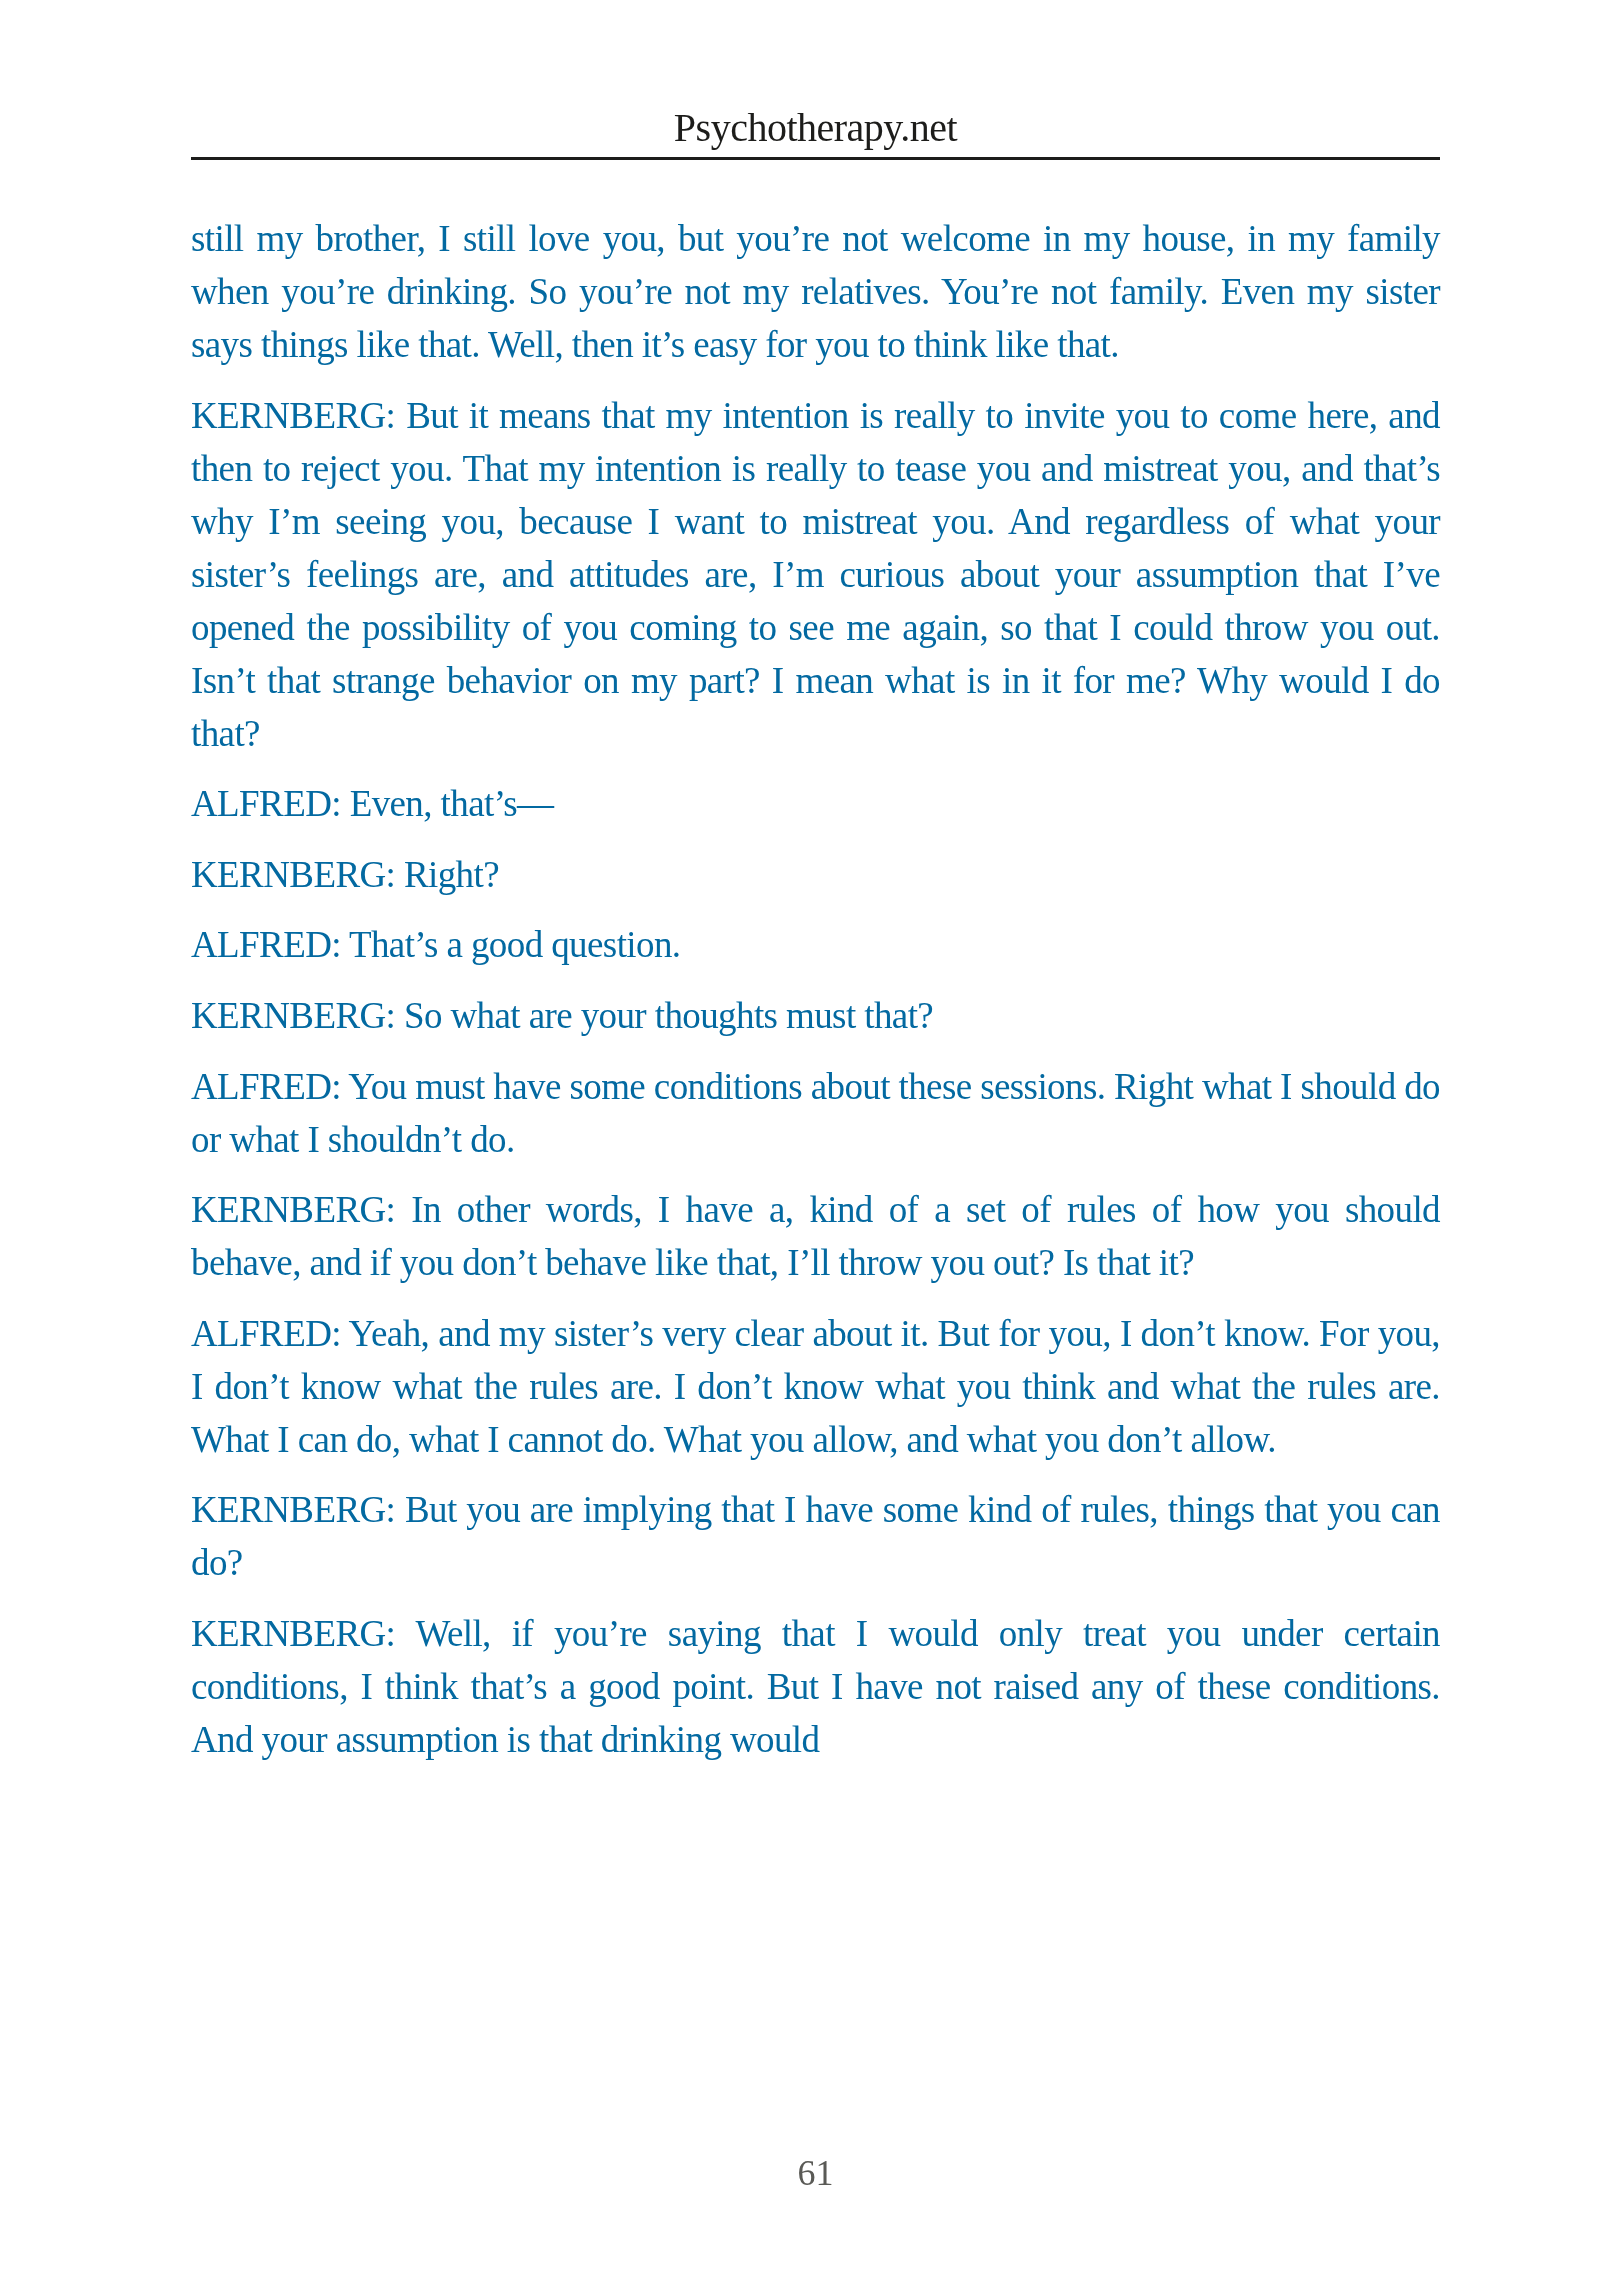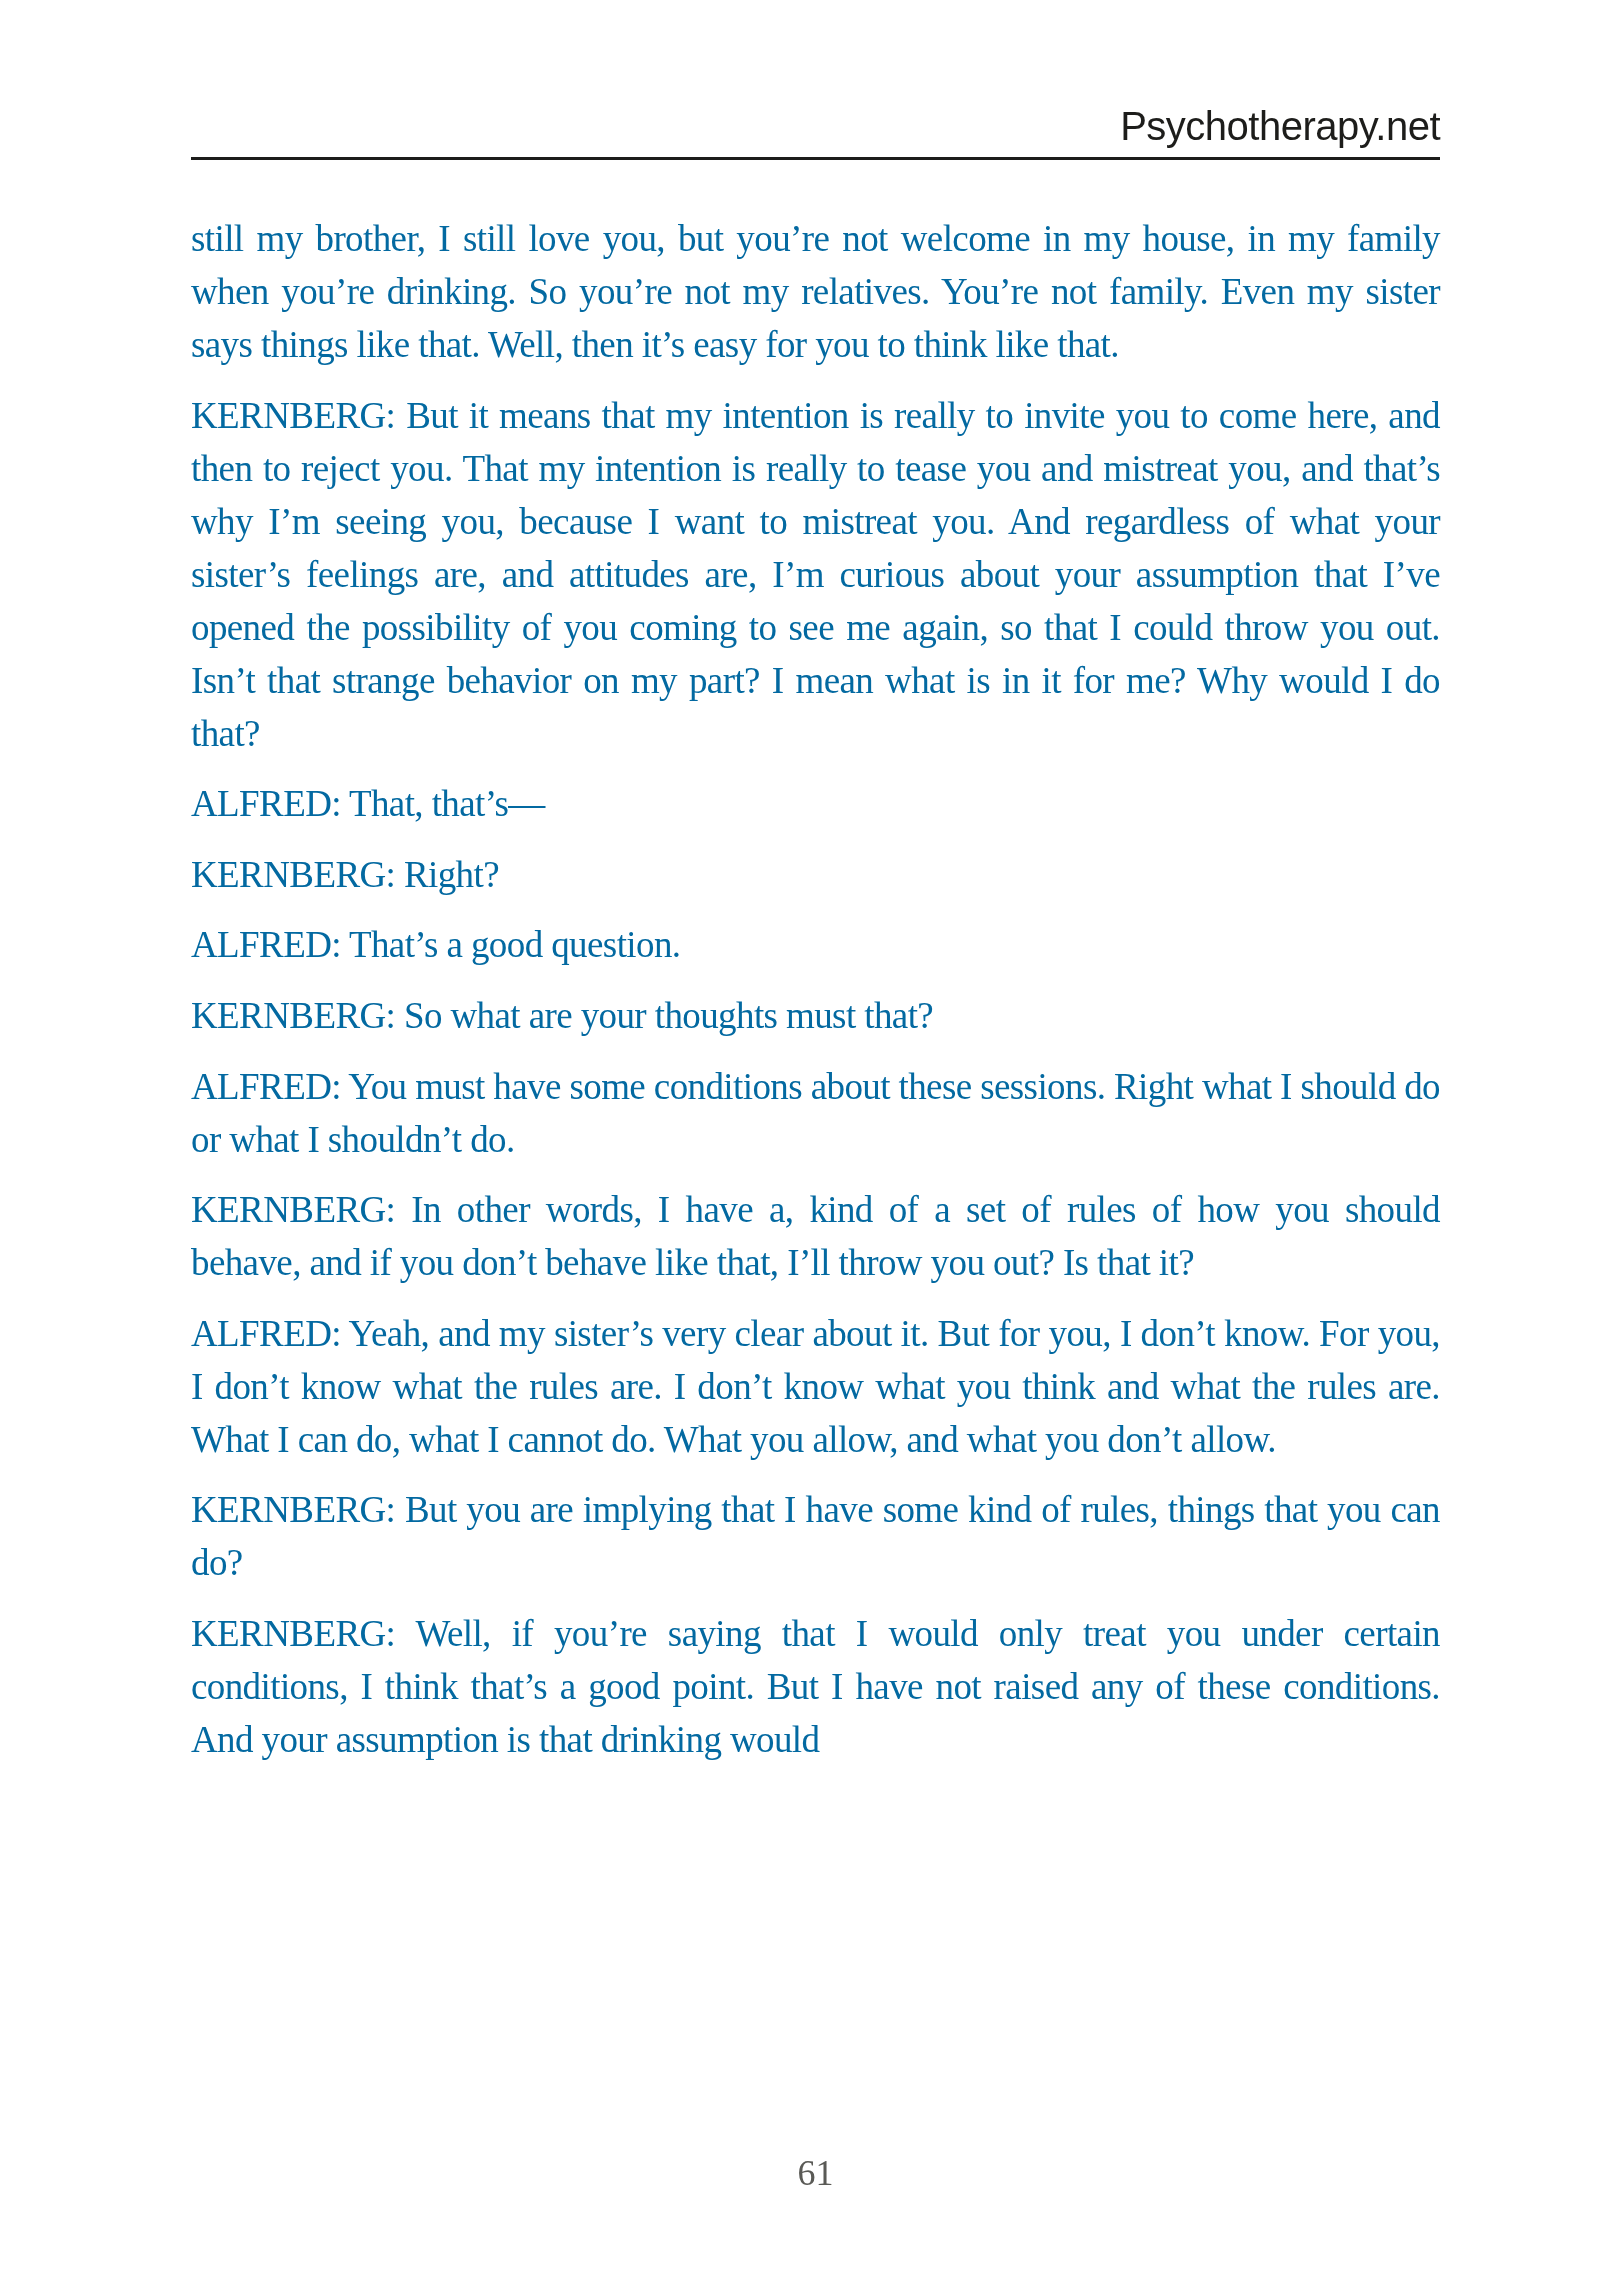--- a/index.html
+++ b/index.html
@@ -10,22 +10,22 @@
     background: #ffffff;
     overflow: hidden;
     font-family: "Liberation Serif", serif;
     color: #1c1c1a;
   }
   .running-head {
     position: absolute;
     top: 104px;
     left: 191px;
     width: 1249px;
-    text-align: right;
-    font-family: Liberation Sans, sans-serif;
+    text-align: center;
+    font-family: Liberation Serif, serif;
     font-size: 40px;
     font-weight: 400;
     letter-spacing: -0.5px;
     color: #1d1d1b;
     white-space: nowrap;
   }
   .head-rule {
     position: absolute;
     top: 157px;
     left: 191px;
@@ -65,21 +65,21 @@
   <div class="running-head">Psychotherapy.net</div>
 
   <div class="head-rule"></div>
 
   <div class="content">
 
     <p><span>still my brother, I still love you, but you’re not welcome in my house, in my family when you’re drinking. So you’re not my relatives. You’re not family. Even my sister says things like that. Well, then it’s easy for you to think like that.</span></p>
 
     <p class="turn"><strong class="speaker">KERNBERG:</strong> <span>But it means that my intention is really to invite you to come here, and then to reject you. That my intention is really to tease you and mistreat you, and that’s why I’m seeing you, because I want to mistreat you. And regardless of what your sister’s feelings are, and attitudes are, I’m curious about your assumption that I’ve opened the possibility of you coming to see me again, so that I could throw you out. Isn’t that strange behavior on my part? I mean what is in it for me? Why would I do that?</span></p>
 
-    <p class="turn"><strong class="speaker">ALFRED:</strong> <span>That, that’s—</span></p>
+    <p class="turn"><strong class="speaker">ALFRED:</strong> <span>Even, that’s—</span></p>
 
     <p class="turn"><strong class="speaker">KERNBERG:</strong> <span>Right?</span></p>
 
     <p class="turn"><strong class="speaker">ALFRED:</strong> <span>That’s a good question.</span></p>
 
     <p class="turn"><strong class="speaker">KERNBERG:</strong> <span>So what are your thoughts must that?</span></p>
 
     <p class="turn"><strong class="speaker">ALFRED:</strong> <span>You must have some conditions about these sessions. Right what I should do or what I shouldn’t do.</span></p>
 
     <p class="turn"><strong class="speaker">KERNBERG:</strong> <span>In other words, I have a, kind of a set of rules of how you should behave, and if you don’t behave like that, I’ll throw you out? Is that it?</span></p>

